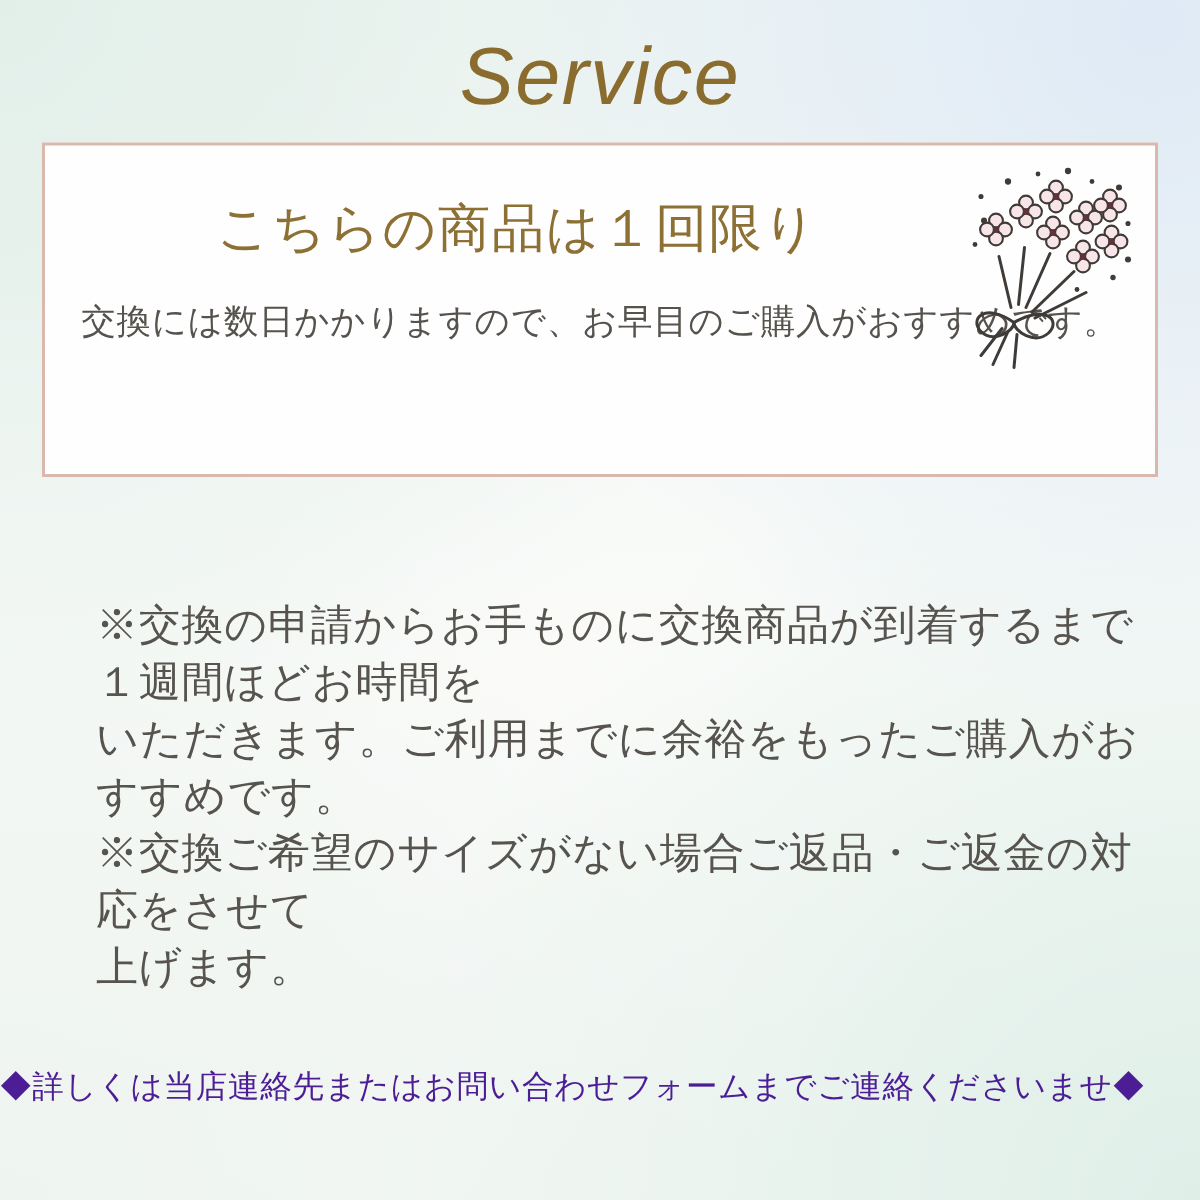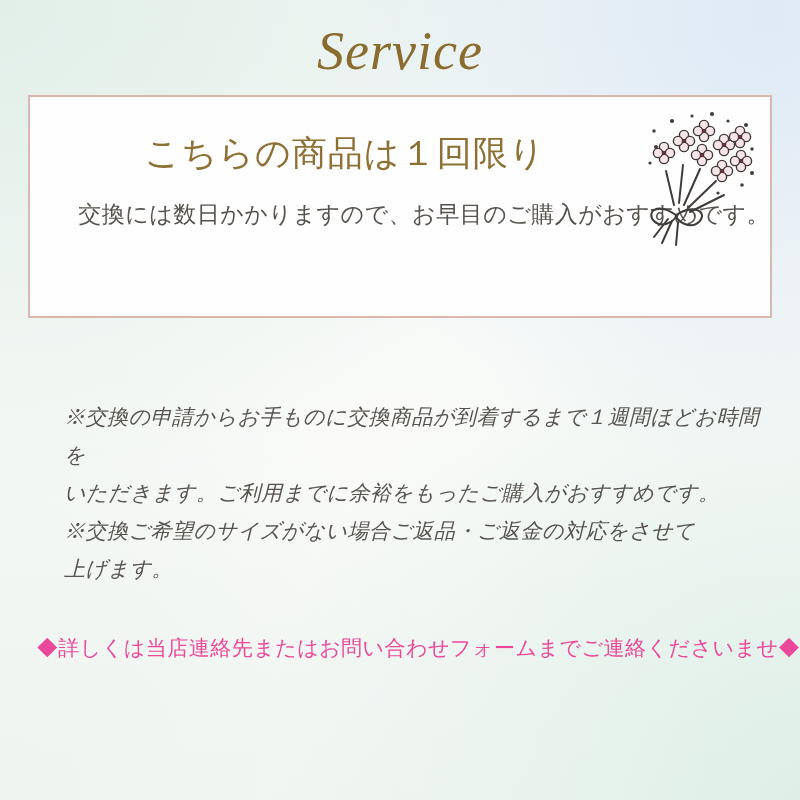--- a/index.html
+++ b/index.html
@@ -20,21 +20,21 @@
   }
   .page {
     position: relative;
     width: 800px;
     height: 800px;
   }
   .title {
     margin: 0;
     padding-top: 20px;
     text-align: center;
-    font-family: Liberation Serif, serif;
+    font-family: Liberation Sans, sans-serif;
     font-style: italic;
     font-weight: 500;
     font-size: 54px;
     letter-spacing: 1px;
     color: #8a6c2e;
   }
   .notice-box {
     position: relative;
     box-sizing: border-box;
     width: 744px;
@@ -47,50 +47,49 @@
   .notice-heading {
     padding-right: 110px;
     text-align: center;
     color: #8d7033;
     font-size: 35px;
     line-height: 60px;
     letter-spacing: 1px;
   }
   .notice-subtext {
     margin-top: 16px;
-    text-align: right;
+    text-align: center;
     color: #56524d;
     font-size: 23px;
     letter-spacing: 0.5px;
   }
   .bouquet {
     position: absolute;
     top: 10px;
     right: 14px;
   }
   .notes {
     margin: 80px 36px 0 64px;
     color: #57534e;
   }
   .note {
     margin: 0;
-    font-size: 21px;
+    font-size: 28px;
     line-height: 38px;
     letter-spacing: 0.5px;
-    font-style: italic;
   }
   .note + .note {
   }
   .note .line {
     display: block;
   }
   .footer-line {
     margin-top: 46px;
-    text-align: right;
-    color: #ec4899;
+    text-align: left;
+    color: #4c1d95;
     font-size: 21px;
     letter-spacing: 0.5px;
   }
 </style>
 </head>
 <body>
 
 <div class="page">
 
   <h1 class="title">Service</h1>

